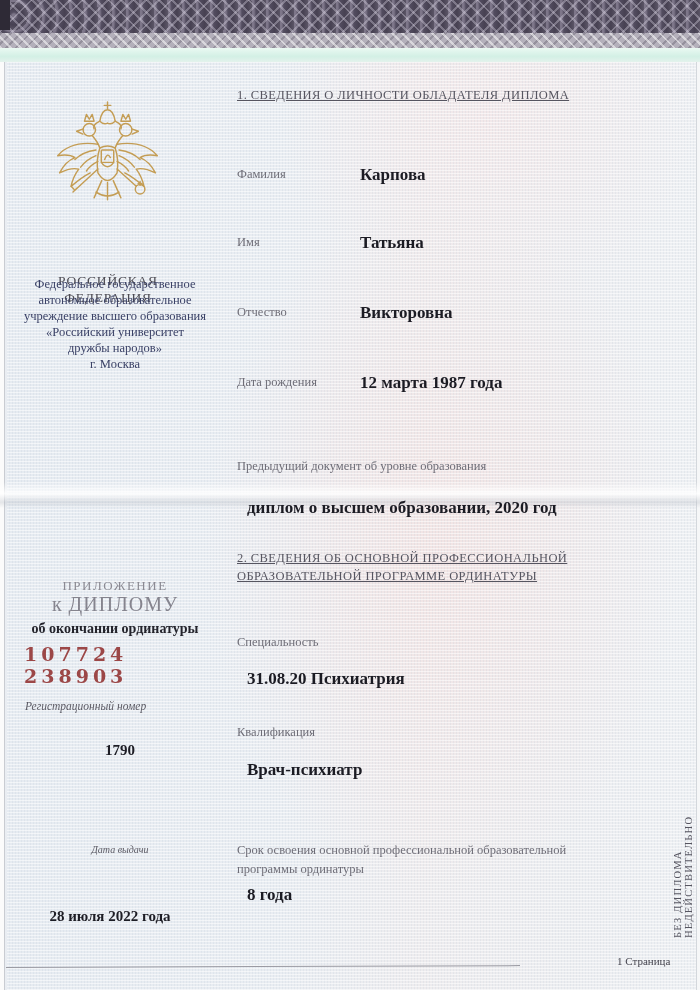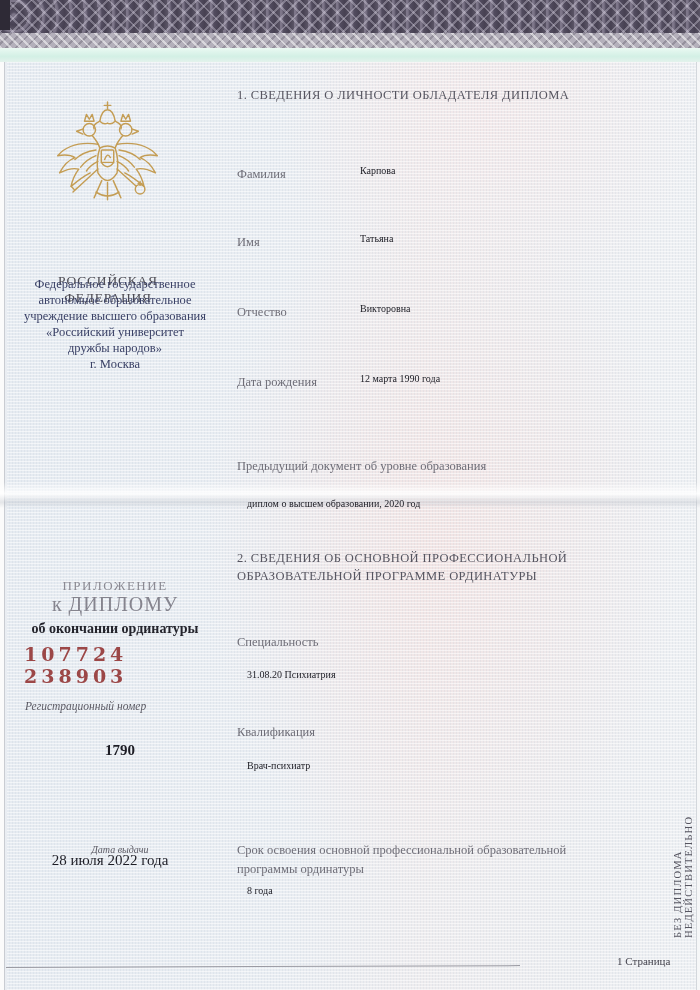--- a/index.html
+++ b/index.html
@@ -65,27 +65,27 @@
   .supp-1{left:15px;top:578px;width:200px;text-align:center;font-size:13px;letter-spacing:1.5px;color:#8b8a93;}
   .supp-2{left:15px;top:593px;width:200px;text-align:center;font-size:20px;letter-spacing:1px;color:#85848e;}
   .supp-3{left:15px;top:621px;width:200px;text-align:center;font-size:14px;font-weight:bold;color:#23232b;}
   .serial{
     left:24px;top:643px;width:210px;font-size:19px;font-weight:bold;letter-spacing:4px;
     color:#9c4747;font-family:"DejaVu Serif","Liberation Serif",serif;
   }
   .reg-label{left:25px;top:700px;width:190px;text-align:left;font-style:italic;font-size:11.5px;color:#5b5a64;}
   .reg-value{left:25px;top:742px;width:190px;text-align:center;font-size:15px;font-weight:bold;color:#1d1d25;}
   .issue-label{left:25px;top:844px;width:190px;text-align:center;font-style:italic;font-size:10px;color:#5b5a64;}
-  .issue-value{left:15px;top:852px;width:190px;text-align:center;font-size:15px;font-weight:normal;color:#1d1d25;}
-  
-  .sec-title{font-size:12.5px;letter-spacing:0.4px;color:#565560;line-height:1.45;}
+  .issue-value{left:15px;top:908px;width:190px;text-align:center;font-size:15px;font-weight:bold;color:#1d1d25;}
+  
+  .sec-title{font-size:12.5px;letter-spacing:0.4px;color:#565560;line-height:1.45;text-decoration:underline;}
   .s1-title{left:237px;top:86px;width:420px;}
   .s2-title{left:237px;top:549px;width:420px;}
   .f-label{font-size:12.5px;color:#6e6d77;}
-  .f-value{font-size:10px;font-weight:normal;color:#1b1b23;}
+  .f-value{font-size:17px;font-weight:bold;color:#1b1b23;}
   .lbl-surname{left:237px;top:167px;}   .val-surname{left:360px;top:165px;}
   .lbl-name{left:237px;top:235px;}      .val-name{left:360px;top:233px;}
   .lbl-patronymic{left:237px;top:305px;}.val-patronymic{left:360px;top:303px;}
   .lbl-birth{left:237px;top:375px;}     .val-birth{left:360px;top:373px;}
   .prev-label{left:237px;top:459px;width:420px;}
   .prev-value{left:247px;top:498px;width:420px;}
   .spec-label{left:237px;top:635px;}
   .spec-value{left:247px;top:669px;}
   .qual-label{left:237px;top:725px;}
   .qual-value{left:247px;top:760px;}
@@ -175,21 +175,21 @@
   <div class="abs f-label lbl-surname">Фамилия</div>
   <div class="abs f-value val-surname">Карпова</div>
 
   <div class="abs f-label lbl-name">Имя</div>
   <div class="abs f-value val-name">Татьяна</div>
 
   <div class="abs f-label lbl-patronymic">Отчество</div>
   <div class="abs f-value val-patronymic">Викторовна</div>
 
   <div class="abs f-label lbl-birth">Дата рождения</div>
-  <div class="abs f-value val-birth">12 марта 1990 года</div>
+  <div class="abs f-value val-birth">12 марта 1987 года</div>
 
   <div class="abs f-label prev-label">Предыдущий документ об уровне образования</div>
   <div class="abs f-value prev-value">диплом о высшем образовании, 2020 год</div>
 
   <div class="abs sec-title s2-title preline">2. СВЕДЕНИЯ ОБ ОСНОВНОЙ ПРОФЕССИОНАЛЬНОЙ
 ОБРАЗОВАТЕЛЬНОЙ ПРОГРАММЕ ОРДИНАТУРЫ</div>
 
   <div class="abs f-label spec-label">Специальность</div>
   <div class="abs f-value spec-value">31.08.20 Психиатрия</div>
 

